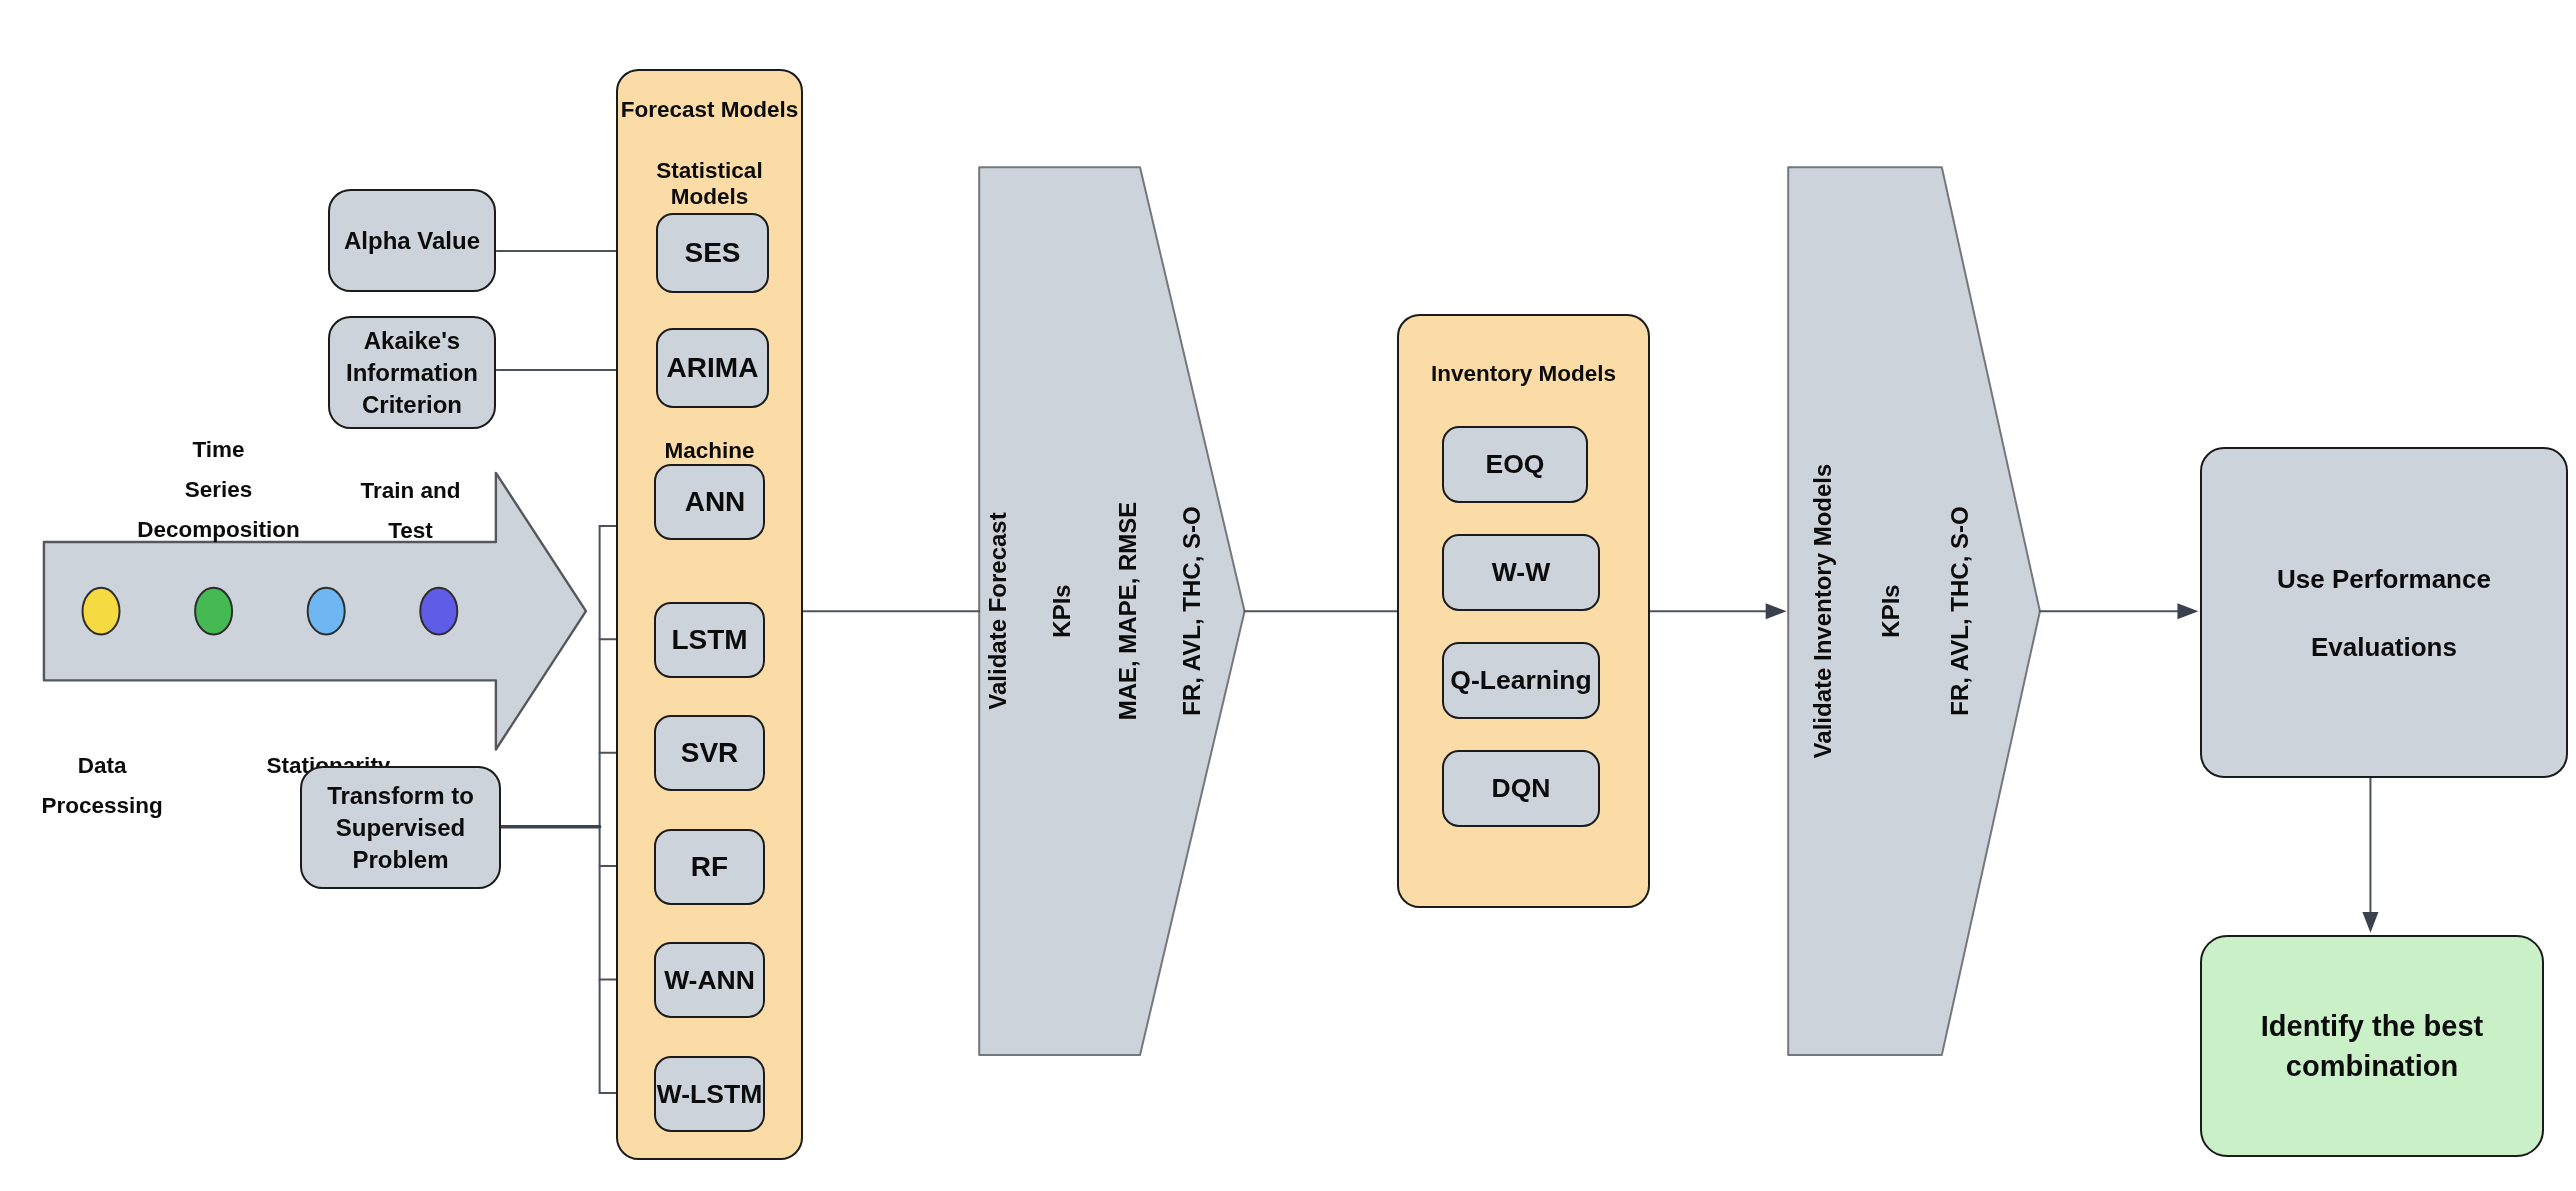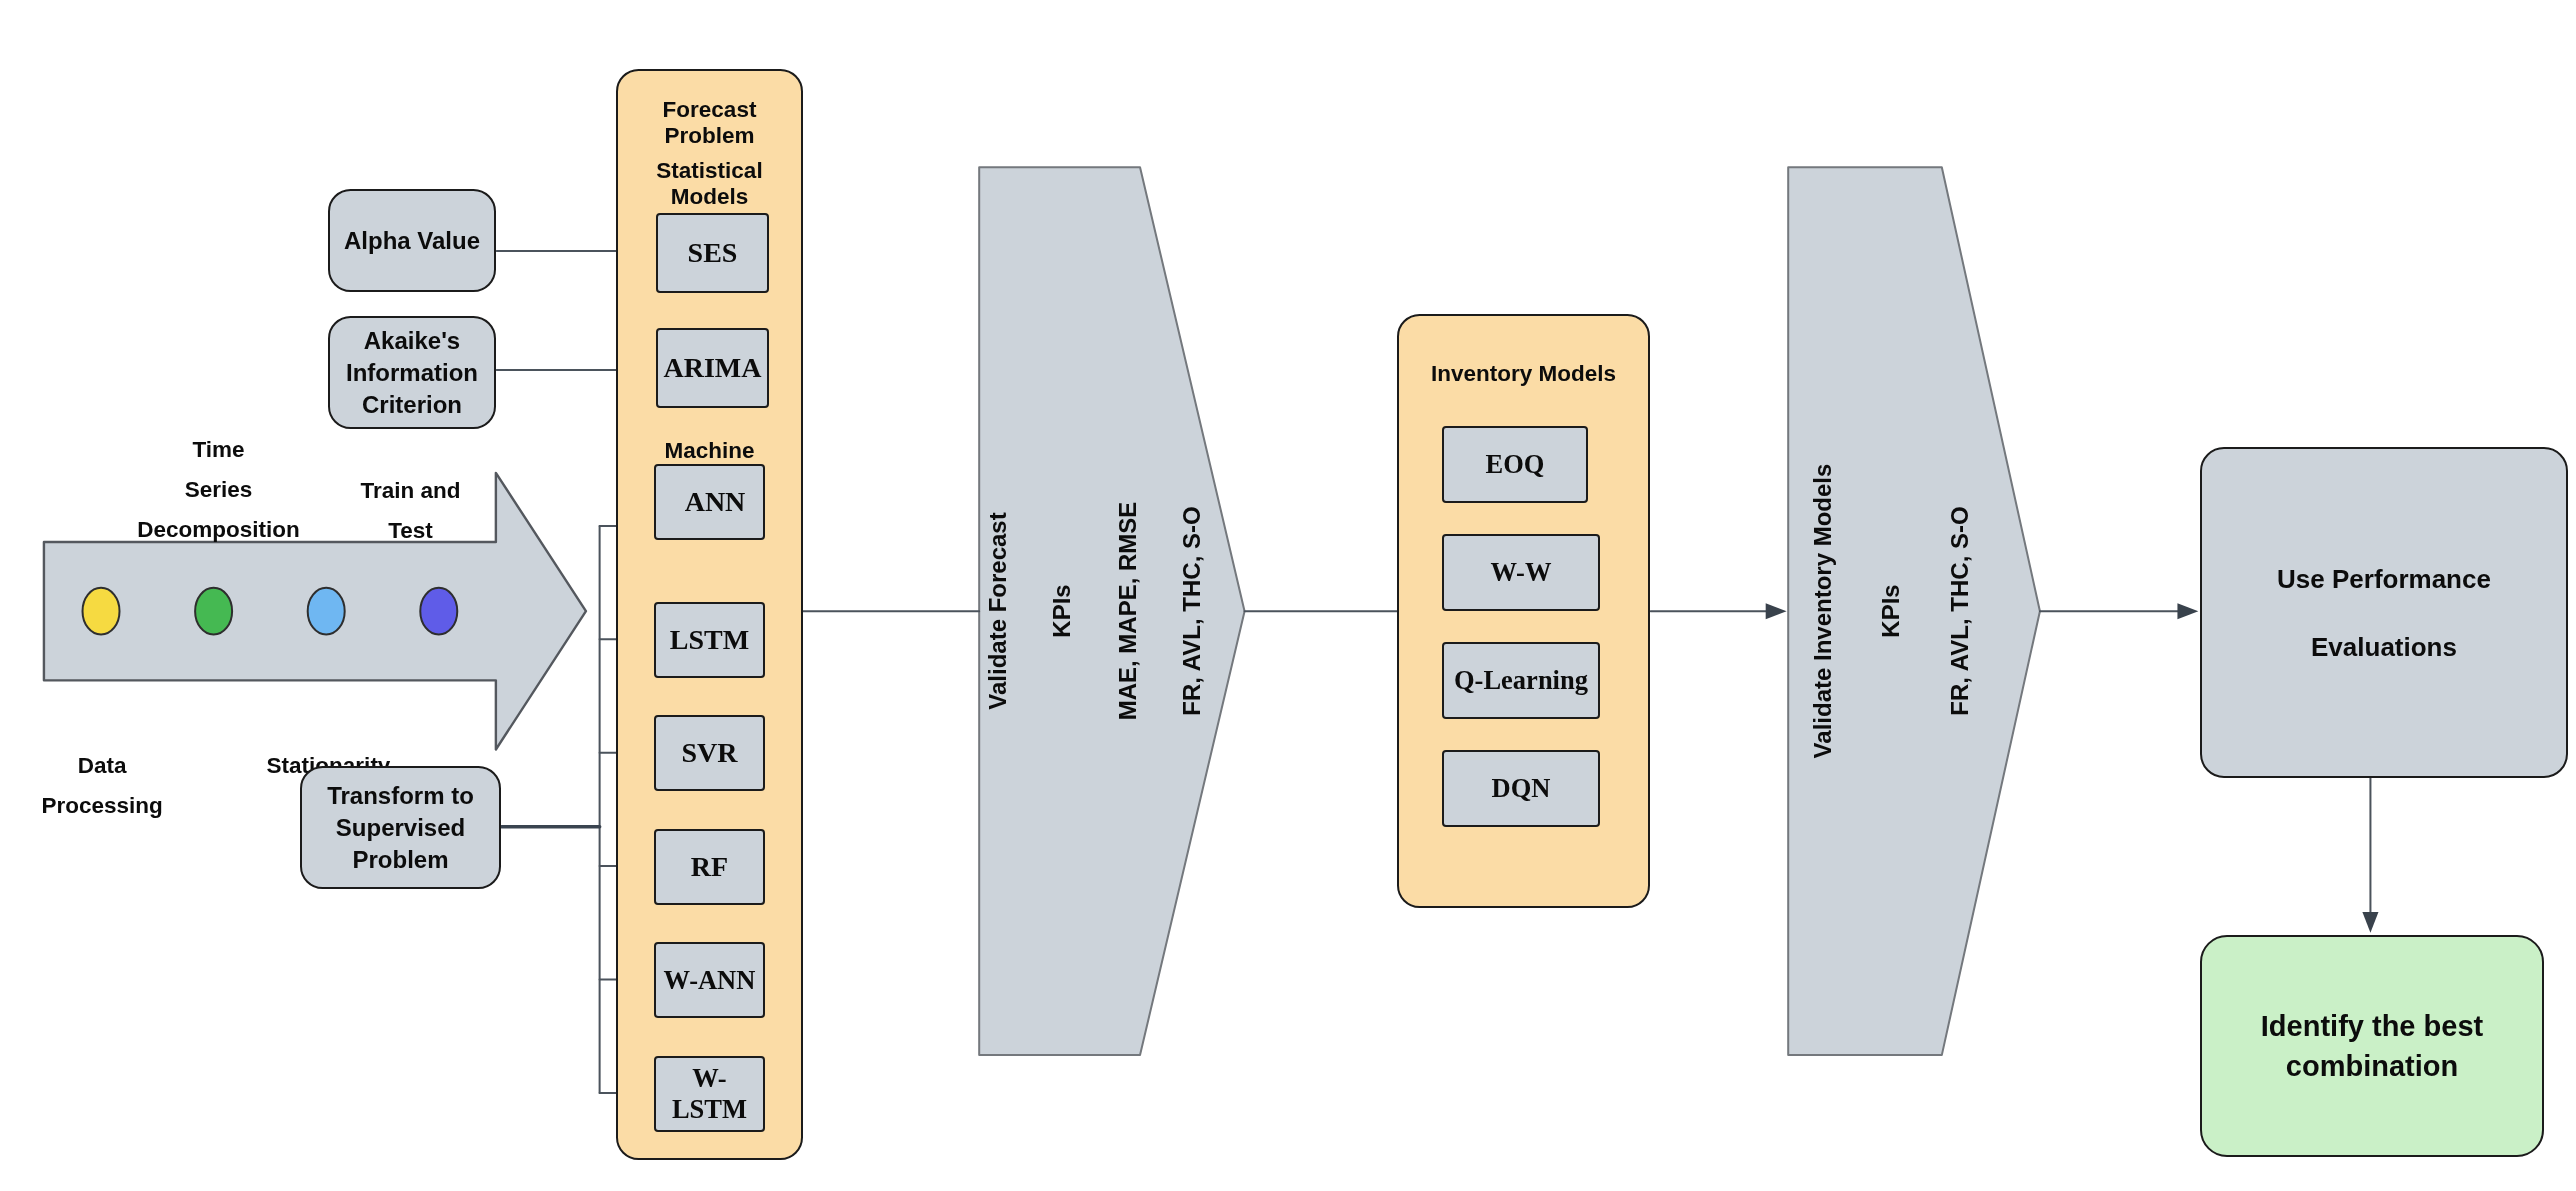--- a/index.html
+++ b/index.html
@@ -13,21 +13,21 @@
   }
   html,body{margin:0;padding:0;background:var(--canvas-bg);}
   body{width:2576px;height:1191px;position:relative;overflow:hidden;
        font-family:"Liberation Sans",sans-serif;color:var(--text);}
   .abs{position:absolute;}
   svg.layer{left:0;top:0;}
   .node{position:absolute;box-sizing:border-box;background:var(--node-gray);
         border:2.4px solid #1b1b1b;display:flex;align-items:center;justify-content:center;
         text-align:center;font-weight:700;}
   .src{border-radius:22.5px;font-size:24px;line-height:32px;}
-  .pill{border-radius:4px;border-width:2px;font-size:28px;font-family:Liberation Serif, serif;}
+  .pill{border-radius:17px;border-width:2px;font-size:28px;}
   .panel{position:absolute;box-sizing:border-box;background:var(--panel-orange);
          border:2px solid #1b1b1b;border-radius:22.5px;}
   .ptitle{position:absolute;text-align:center;font-weight:700;font-size:22.5px;}
   .lbl{position:absolute;text-align:center;font-weight:700;font-size:22.5px;line-height:40px;}
   .vlabel{position:absolute;transform:translate(-50%,-50%) rotate(-90deg);
           white-space:nowrap;font-weight:700;font-size:24px;text-align:center;}
   .ml{white-space:pre-line;}
   .bigbox{border-radius:24px;border-width:2px;font-size:26px;line-height:68px;}
   .greenbox{background:var(--result-green);border-radius:27px;border-width:2px;
             font-size:29px;line-height:40px;}
@@ -93,21 +93,21 @@
 
 <div class="node src" style="left:328px;top:189px;width:168px;height:103px;">Alpha Value</div>
 <div class="node src ml" style="left:328px;top:316px;width:168px;height:113px;">Akaike's
 Information
 Criterion</div>
 <div class="node src ml" style="left:300px;top:766px;width:201px;height:123px;">Transform to
 Supervised
 Problem</div>
 
 <div class="panel" style="left:616px;top:69px;width:187px;height:1091px;"></div>
-<div class="ptitle" style="left:616px;top:97px;width:187px;">Forecast Problem</div>
+<div class="ptitle" style="left:616px;top:97px;width:187px;">Forecast Models</div>
 <div class="ptitle" style="left:616px;top:158px;width:187px;">Statistical Models</div>
 <div class="node pill" style="left:656px;top:213px;width:113px;height:80px;">SES</div>
 <div class="node pill" style="left:656px;top:328px;width:113px;height:80px;">ARIMA</div>
 <div class="ptitle" style="left:616px;top:438px;width:187px;">Machine Learning</div>
 <div class="node pill" style="left:654px;top:464px;width:111px;height:76px;padding-left:11px;">ANN</div>
 <div class="node pill" style="left:654px;top:602px;width:111px;height:76px;">LSTM</div>
 <div class="node pill" style="left:654px;top:715px;width:111px;height:76px;">SVR</div>
 <div class="node pill" style="left:654px;top:829px;width:111px;height:76px;">RF</div>
 <div class="node pill" style="left:654px;top:942px;width:111px;height:76px;font-size:26.5px;">W-ANN</div>
 <div class="node pill" style="left:654px;top:1056px;width:111px;height:76px;font-size:26.5px;">W-LSTM</div>

